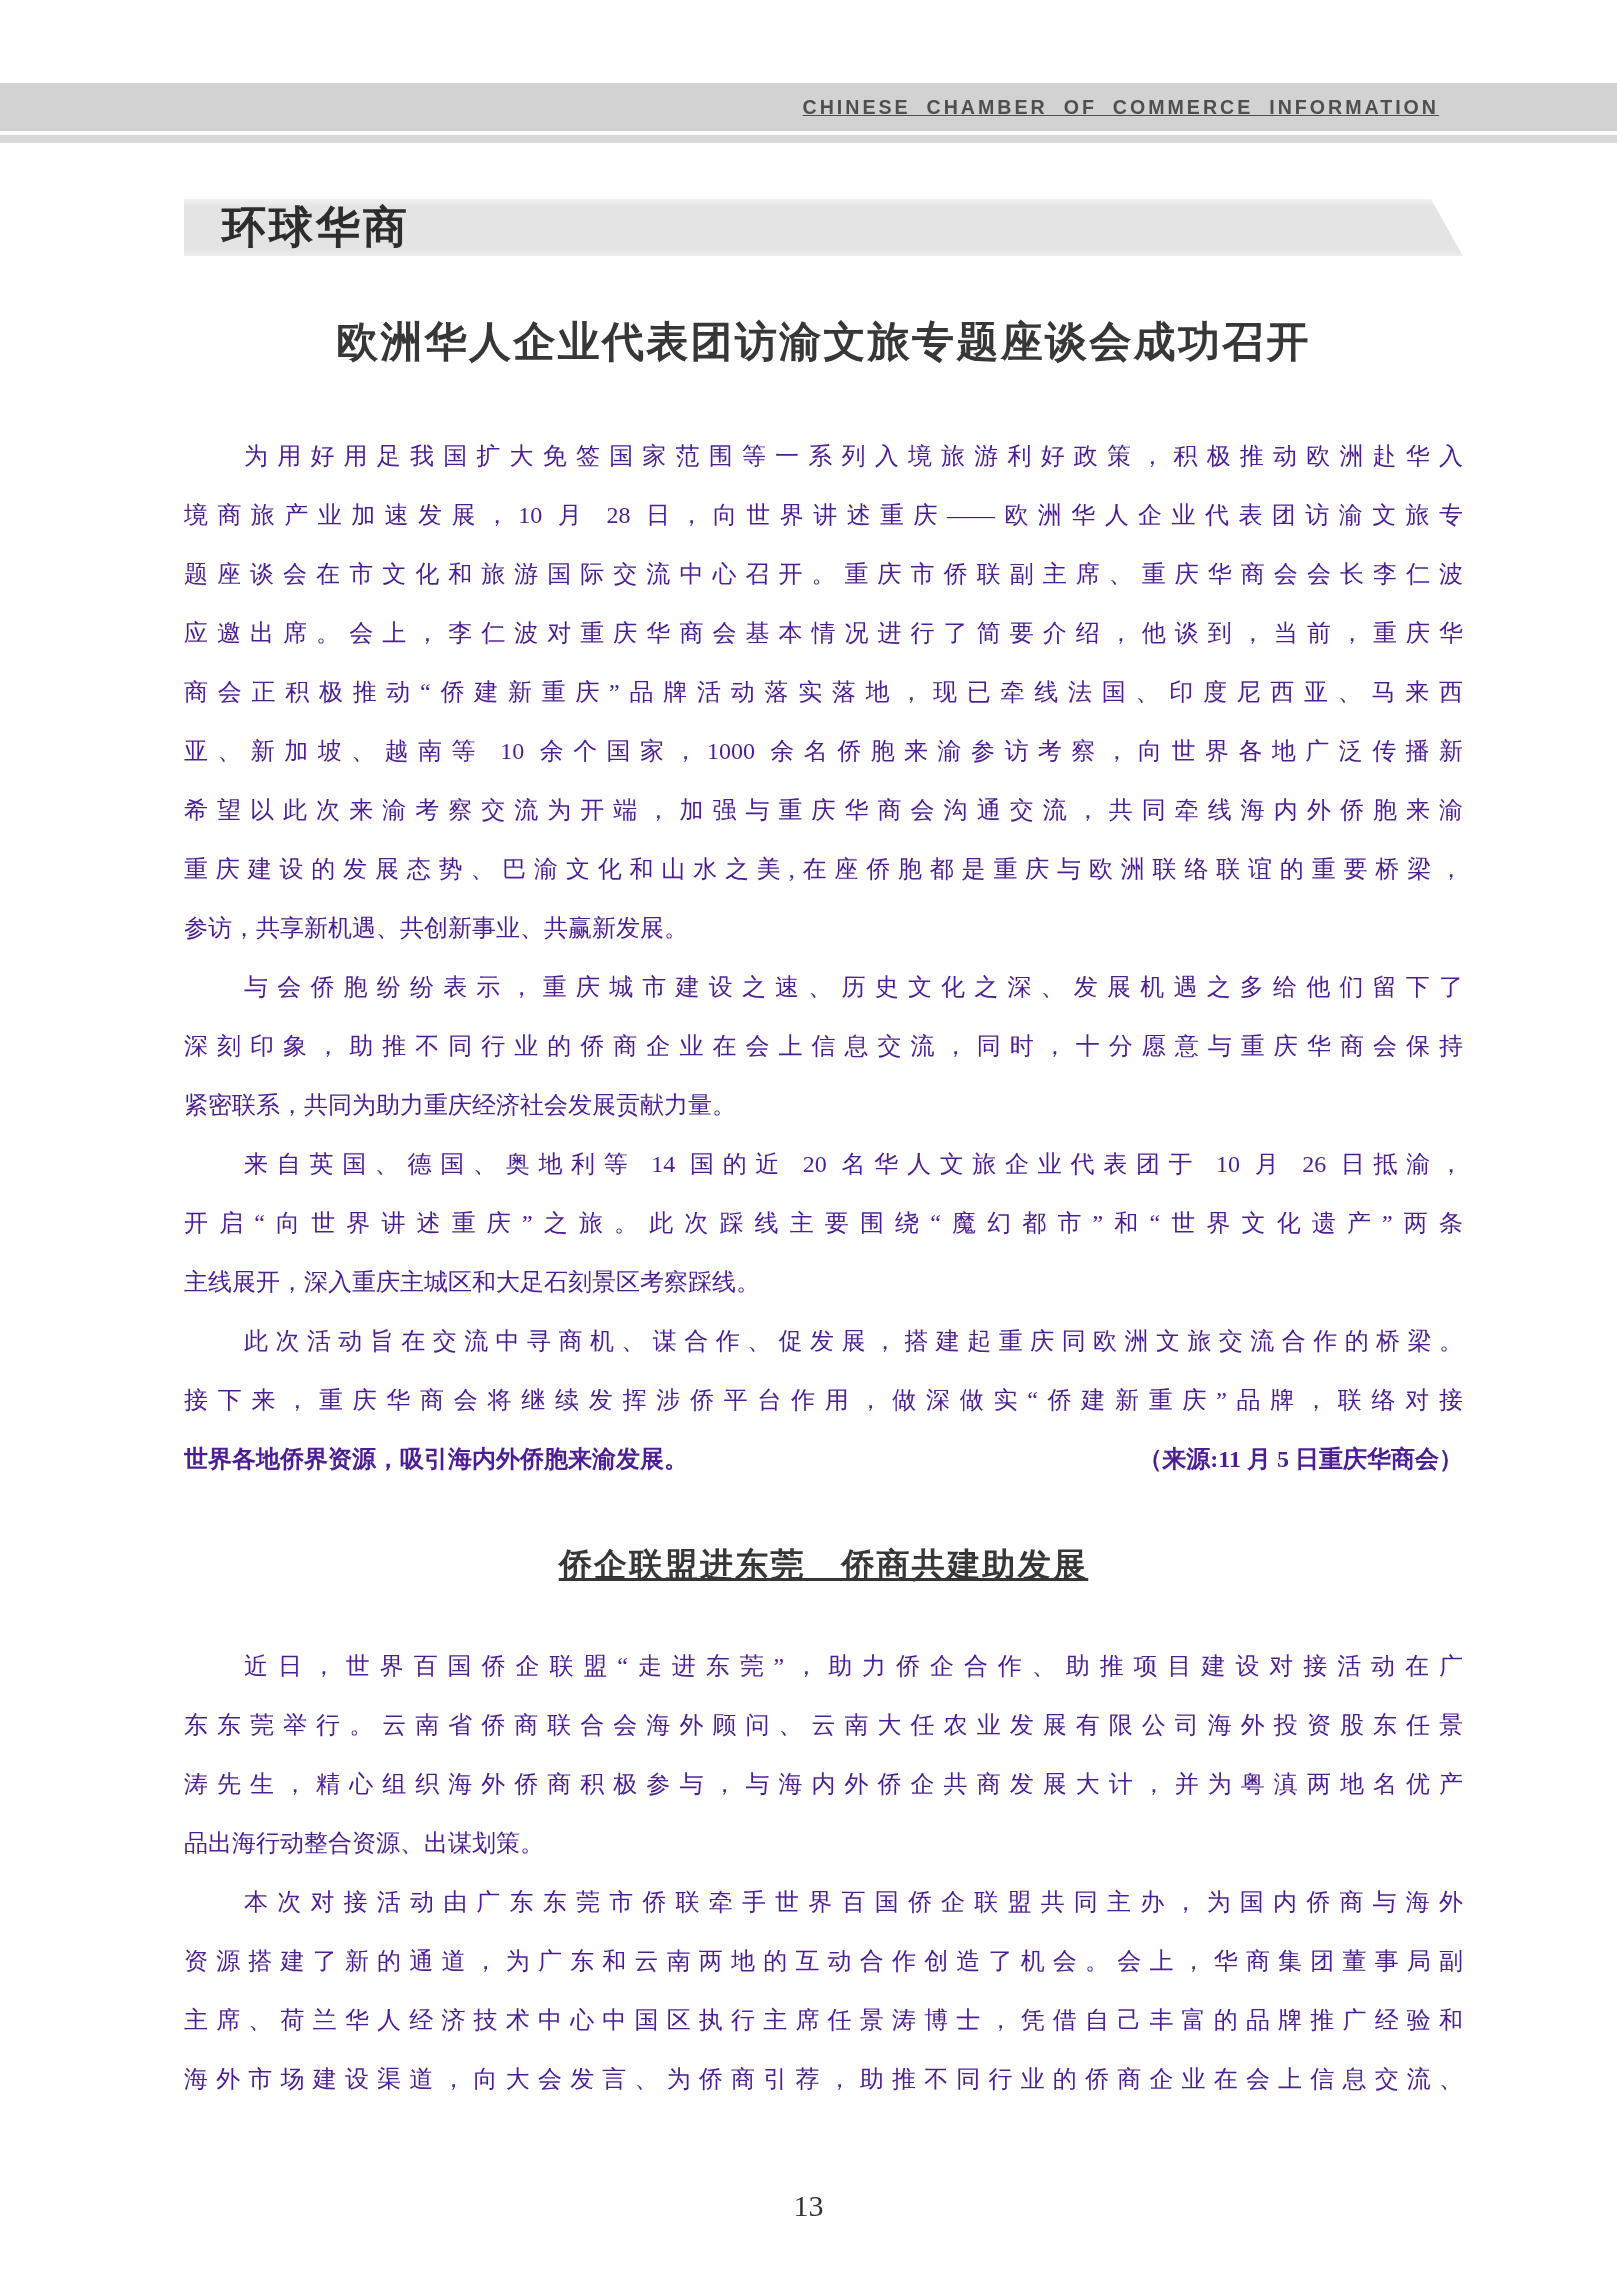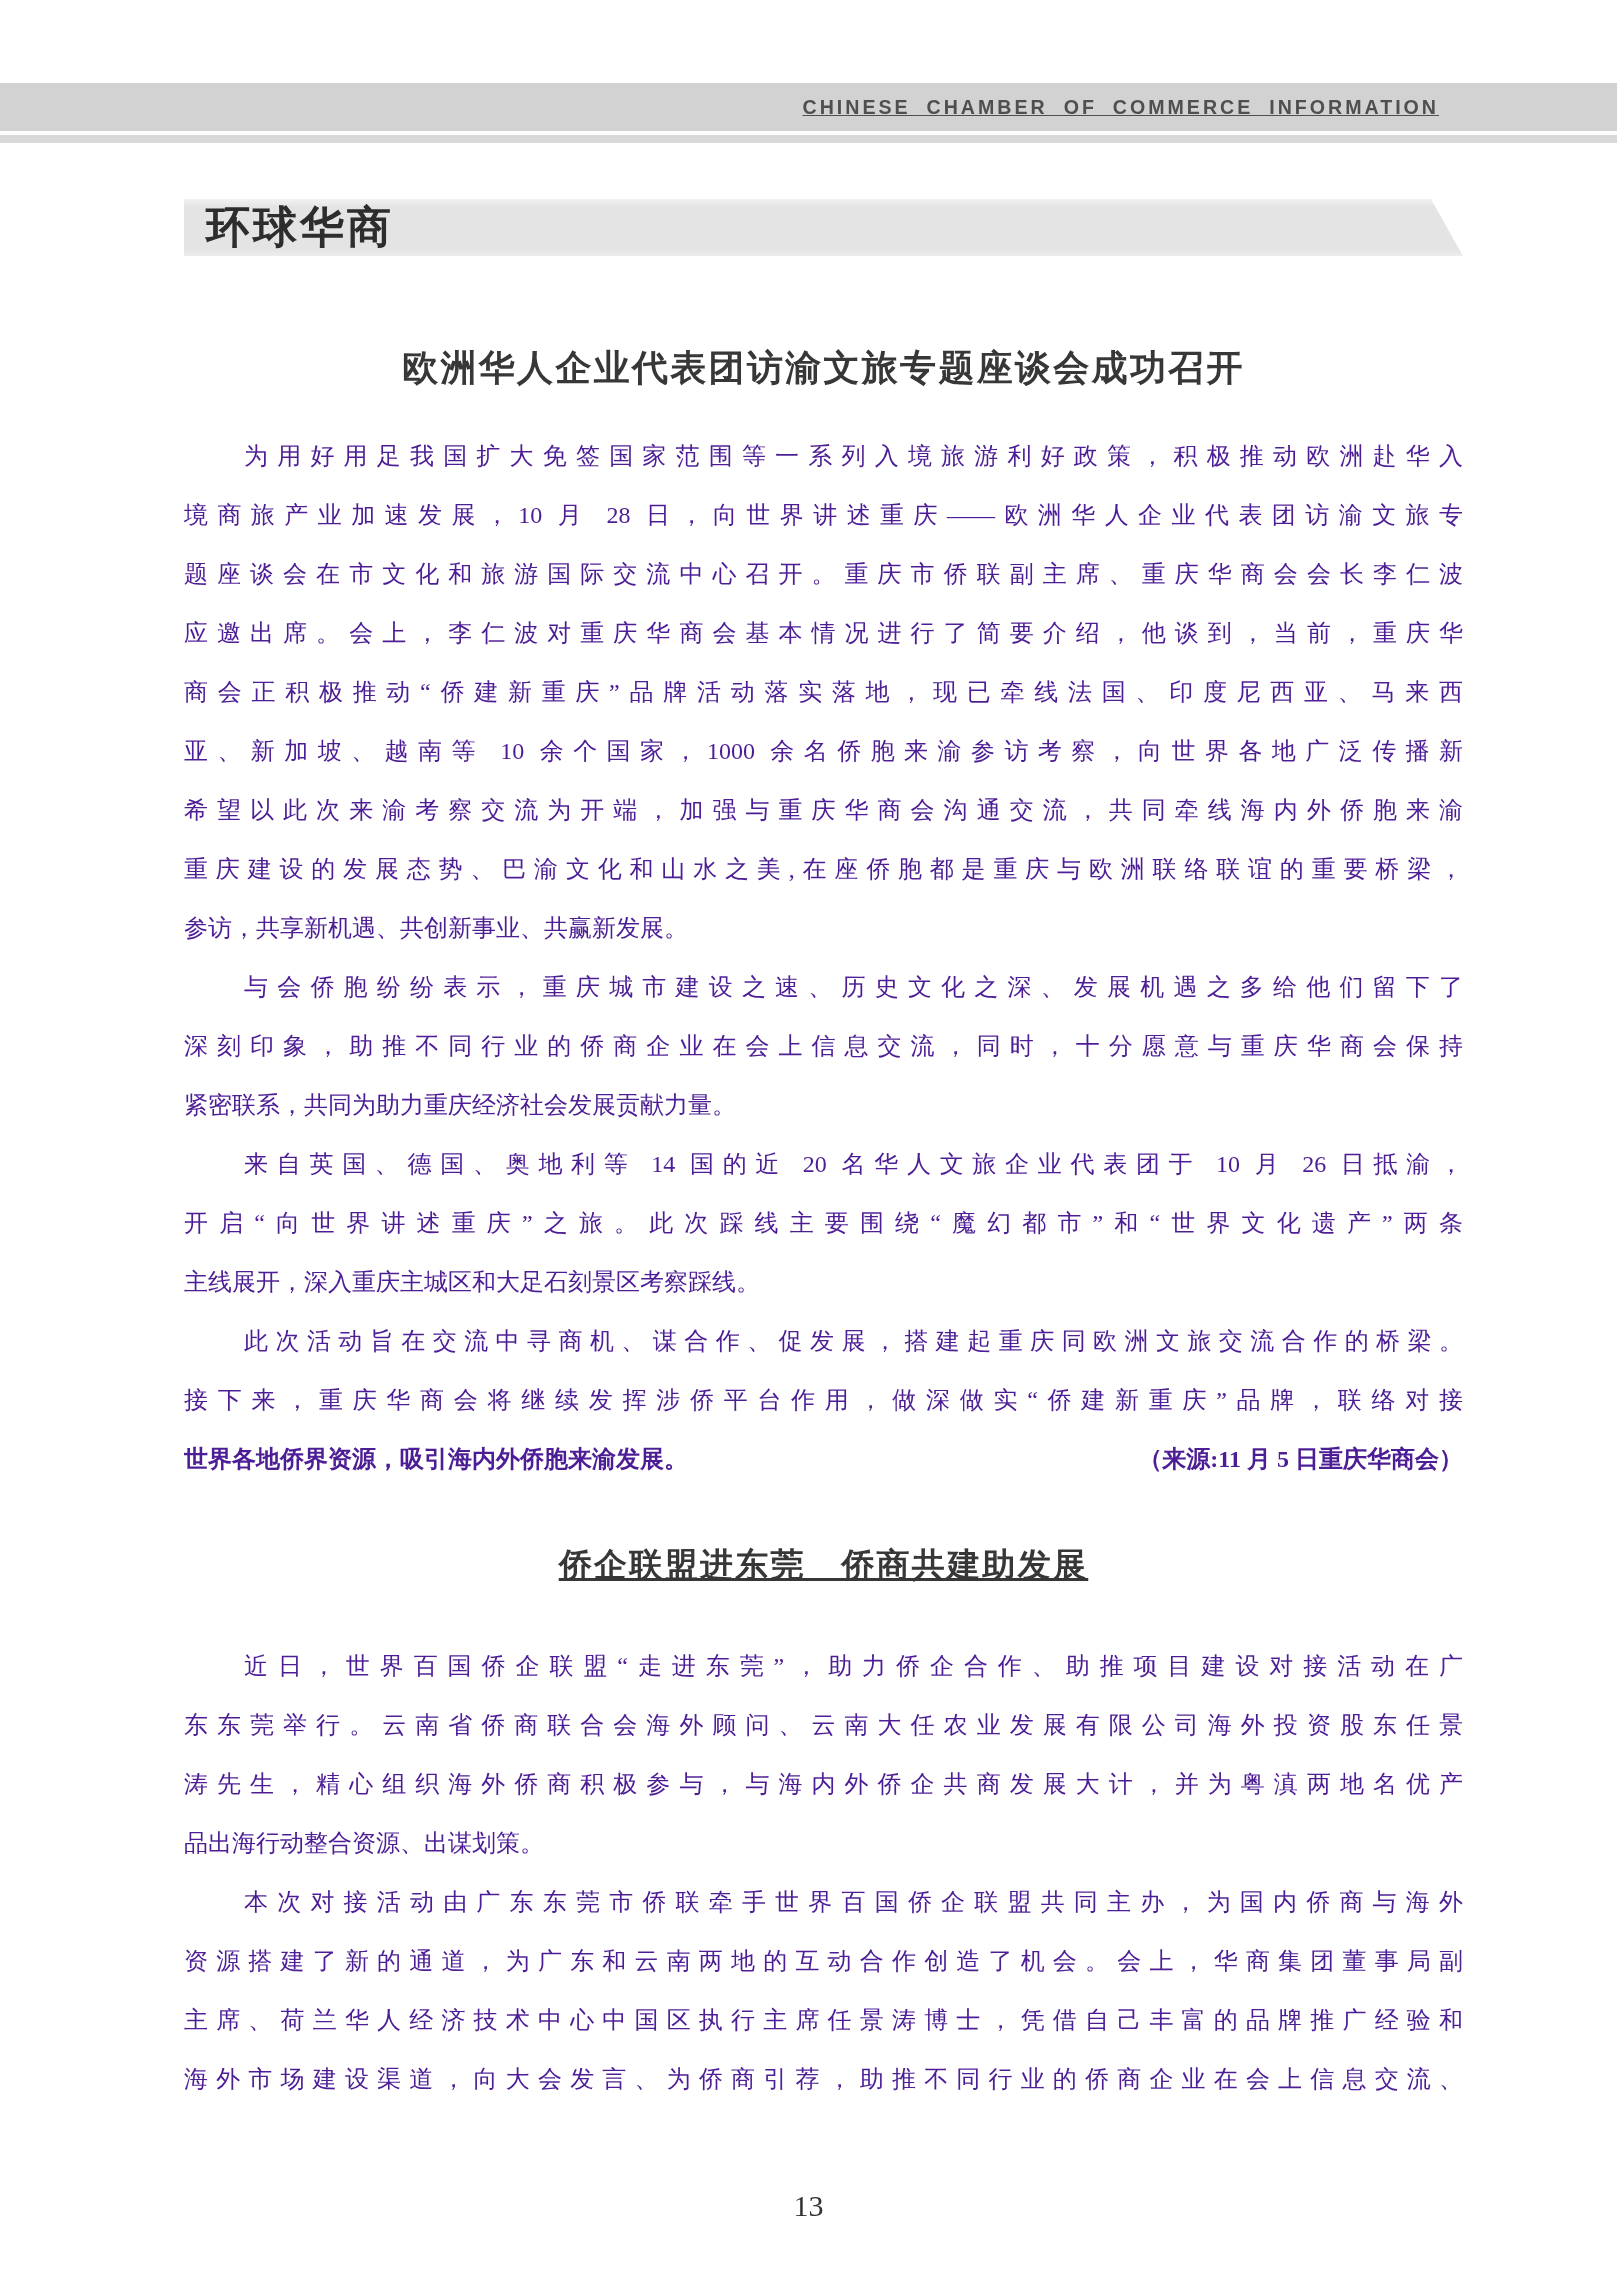--- a/index.html
+++ b/index.html
@@ -46,33 +46,34 @@
   }
   .section-banner .section-label {
     display: inline-block;
     padding-left: 22px;
     line-height: 57px;
     font-family: "Liberation Serif", "DejaVu Serif", serif;
     font-weight: bold;
     font-size: 44px;
     letter-spacing: 3px;
     color: #2d2d2d;
+    margin-left: 16px;
   }
   
   .article-title {
     position: absolute;
     left: 184px;
     width: 1279px;
     margin: 0;
     text-align: center;
     font-family: "Liberation Sans", "DejaVu Sans", sans-serif;
     font-weight: bold;
     color: #373737;
   }
-  .t1 { top: 338px; height: 60px; line-height: 60px; font-size: 36px; letter-spacing: 2.3px; }
+  .t1 { top: 312px; height: 60px; line-height: 60px; font-size: 42px; letter-spacing: 2.3px; }
   .t2 { top: 1533px; height: 63px; line-height: 63px; font-size: 33px; letter-spacing: 2.3px; text-decoration: underline; }
   
   .textblock {
     position: absolute;
     left: 184px;
     width: 1279px;
   }
   .block-a1 { top: 427px; }
   .block-a2 { top: 1637px; }
   .line {

